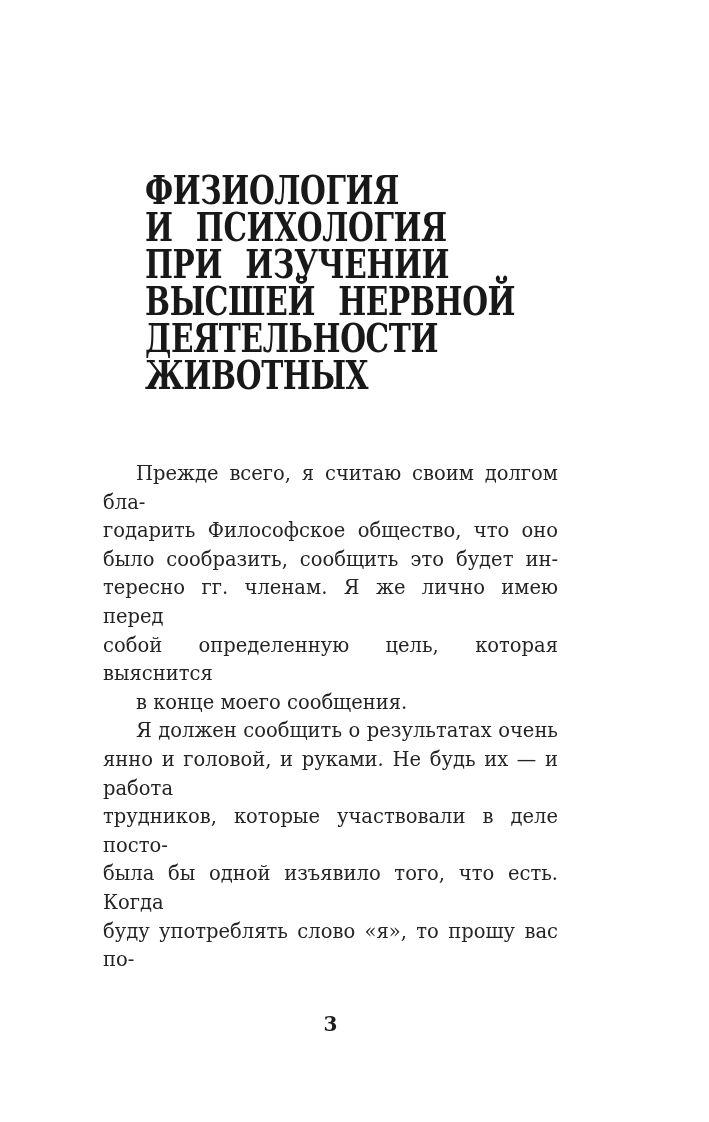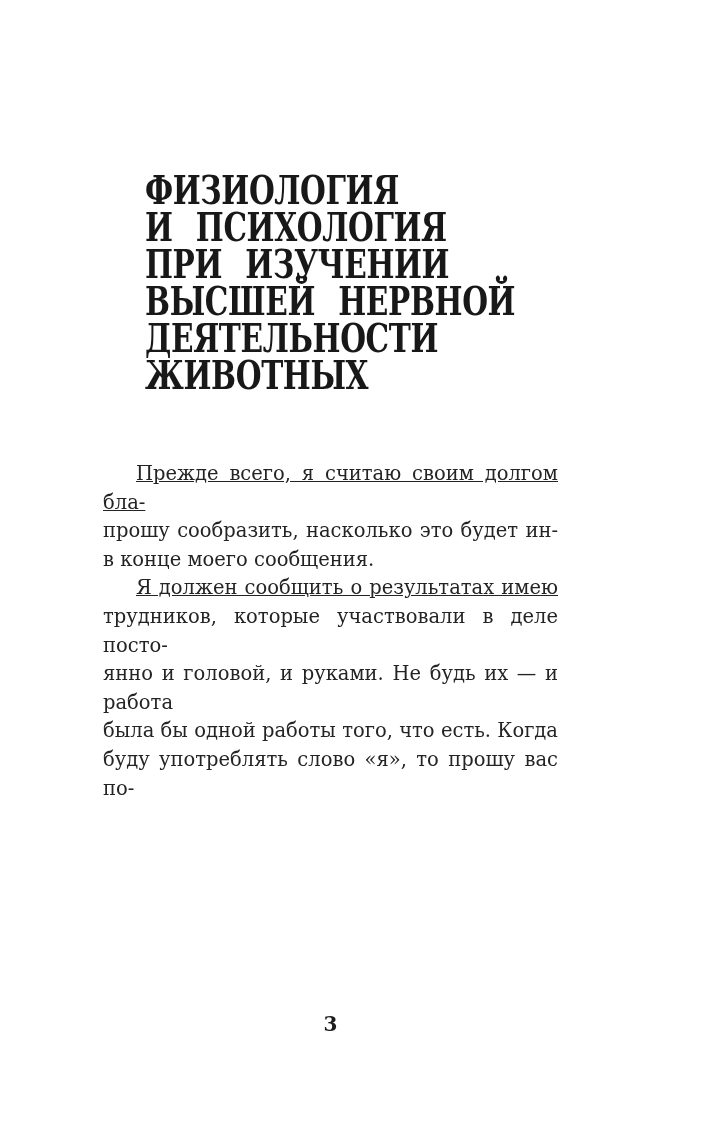--- a/index.html
+++ b/index.html
@@ -43,22 +43,22 @@
   }
   .paragraph { margin: 0; }
   .text-line {
     font-family: "DejaVu Serif", serif;
     font-size: 19.5px;
     line-height: 28.6px;
     text-align: justify;
     text-align-last: justify;
     white-space: normal;
   }
-  .text-line.first { text-indent: 33px; text-decoration: underline; }
-  .text-line.last  { text-align-last: left; }
+  .text-line.first { text-indent: 33px; }
+  .text-line.last  { text-align-last: left; margin-left: 33px; }
   
   .page-number {
     position: absolute;
     left: 103px;
     top: 1012px;
     width: 455px;
     text-align: center;
     font-family: "DejaVu Serif", serif;
     font-weight: bold;
     font-size: 20px;
@@ -73,25 +73,28 @@
       <div class="title-line">ФИЗИОЛОГИЯ</div>
       <div class="title-line">И ПСИХОЛОГИЯ</div>
       <div class="title-line">ПРИ ИЗУЧЕНИИ</div>
       <div class="title-line">ВЫСШЕЙ НЕРВНОЙ</div>
       <div class="title-line">ДЕЯТЕЛЬНОСТИ</div>
       <div class="title-line">ЖИВОТНЫХ</div>
     </div>
   <div class="body-text">
       <div class="paragraph">
         <div class="text-line first">Прежде всего, я считаю своим долгом бла-</div>
-        <div class="text-line">прошу сообразить, насколько это будет ин-</div>
+        <div class="text-line">годарить Философское общество, что оно</div>
+        <div class="text-line">было сообразить, сообщить это будет ин-</div>
+        <div class="text-line">тересно гг. членам. Я же лично имею перед</div>
+        <div class="text-line">собой определенную цель, которая выяснится</div>
         <div class="text-line last">в конце моего сообщения.</div>
       </div>
       <div class="paragraph">
-        <div class="text-line first">Я должен сообщить о результатах имею</div>
+        <div class="text-line first">Я должен сообщить о результатах очень</div>
+        <div class="text-line">янно и головой, и руками. Не будь их — и работа</div>
         <div class="text-line">трудников, которые участвовали в деле посто-</div>
-        <div class="text-line">янно и головой, и руками. Не будь их — и работа</div>
-        <div class="text-line">была бы одной работы того, что есть. Когда</div>
+        <div class="text-line">была бы одной изъявило того, что есть. Когда</div>
         <div class="text-line">буду употреблять слово «я», то прошу вас по-</div>
       </div>
     </div>
   <div class="page-number">3</div>
 </div>
 
 </body></html>

